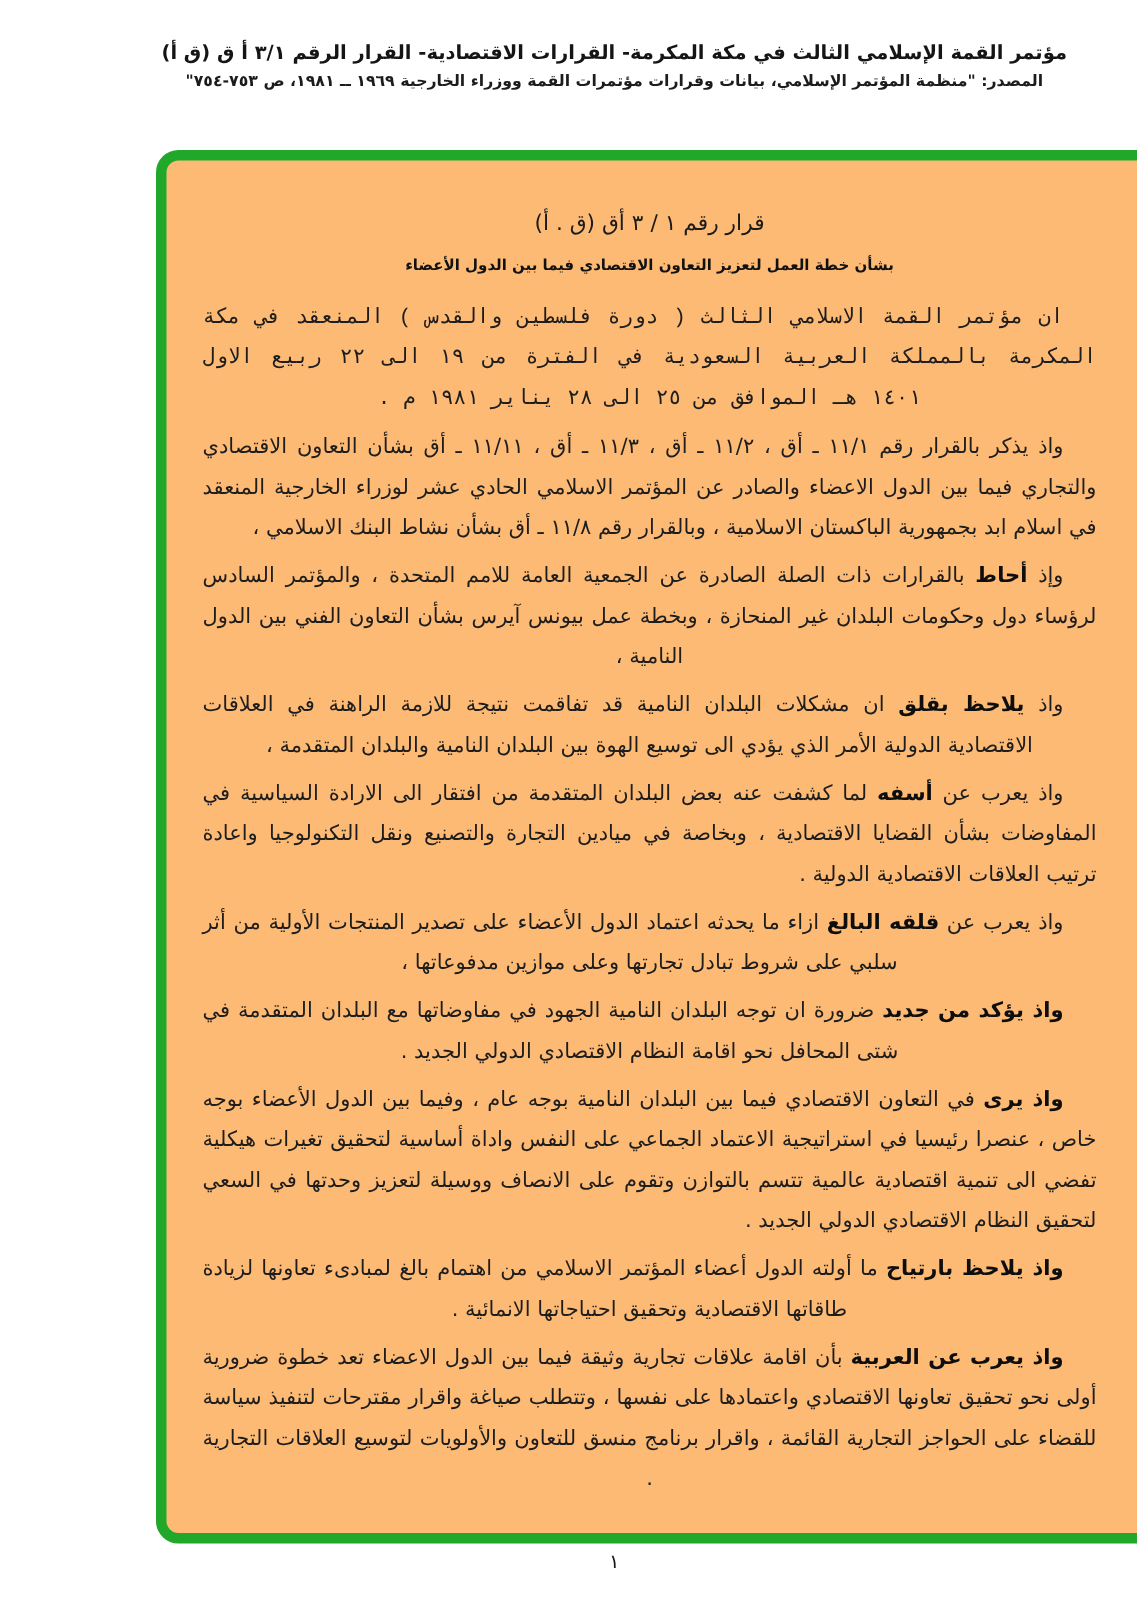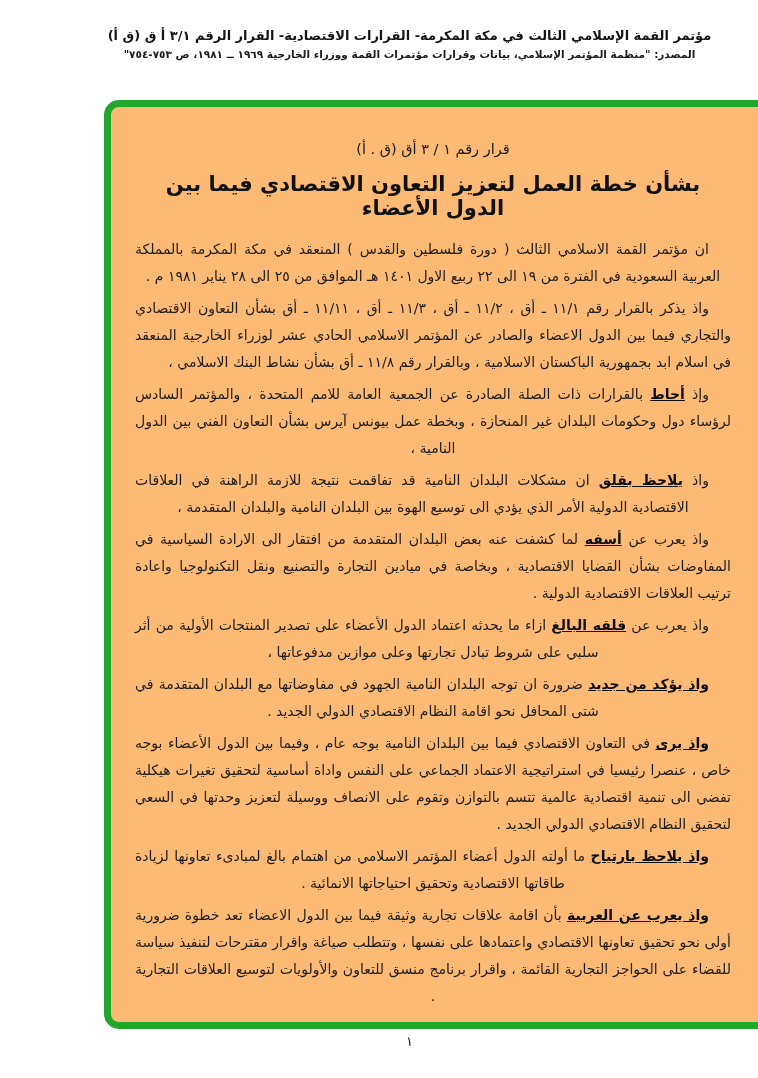--- a/index.html
+++ b/index.html
@@ -50,48 +50,48 @@
     background: #fdba74;
   }
   .doc-title {
     text-align: center;
     font-size: 14.5px;
     color: #1a1a1a;
     margin: 10px 0 0 0;
   }
   .doc-subject {
     text-align: center;
-    font-size: 21px;
+    font-size: 10px;
     font-weight: bold;
     color: #111111;
     margin: 15px 0 0 0;
   }
   .body-text {
     margin-top: 16px;
   }
   .para {
     font-size: 14px;
     line-height: 27px;
     color: #1d1d1d;
     text-align: justify;
     text-align-last: center;
     text-indent: 22px;
     margin: 5px 0 0 0;
     direction: rtl;
   }
   .para.first {
     margin-top: 0;
+    font-family: Liberation Mono, monospace;
   }
   .para.last-right {
     text-align-last: right;
   }
   .para b {
     font-weight: bold;
     color: #0e0e0e;
-    text-decoration: underline;
   }
   .page-number {
     position: absolute;
     top: 1034px;
     left: 0;
     right: 0;
     text-align: center;
     font-size: 13px;
     color: #1a1a1a;
   }

